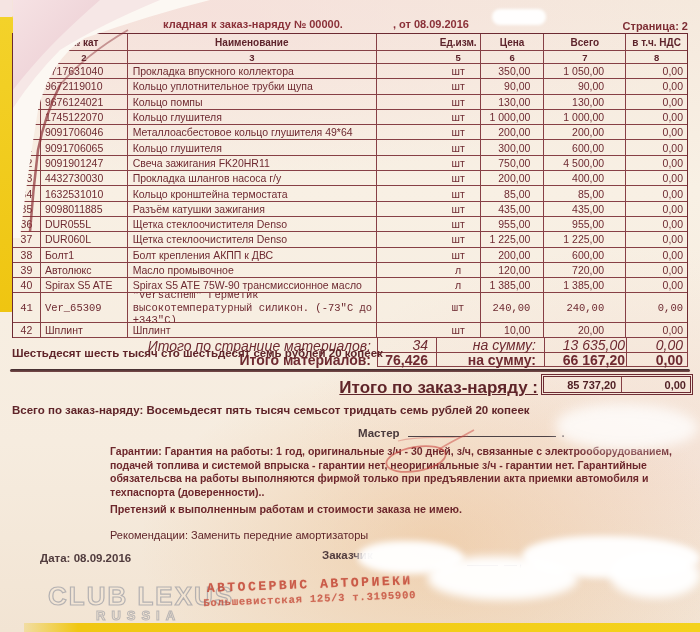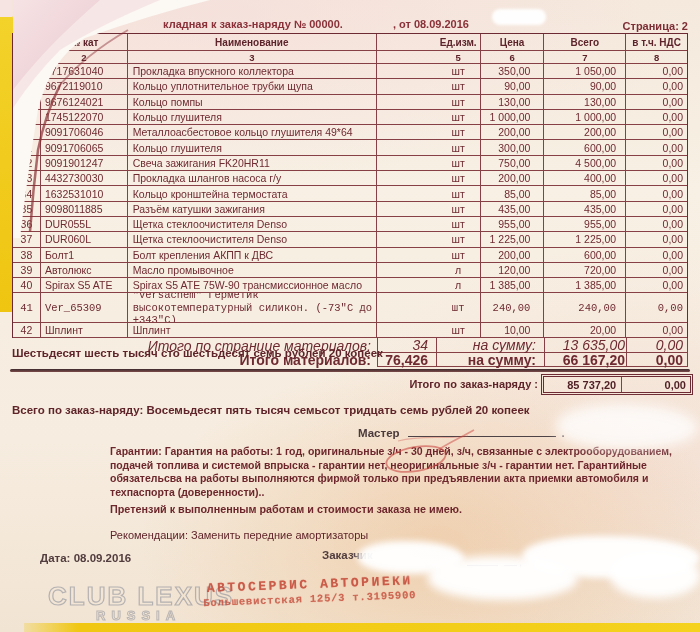--- a/index.html
+++ b/index.html
@@ -26,37 +26,37 @@
   .hr2{height:12px;font-weight:bold;font-size:9.5px;color:#5d232b;}
   .r{height:14.3px;font-size:10.5px;}
   .r.tall{height:28.6px;font-family:Liberation Mono, monospace;}
   .hr > span,.r > span{display:flex;align-items:center;border-right:1px solid var(--bd);box-sizing:border-box;overflow:hidden;white-space:nowrap;}
   .c1{width:28px;justify-content:center;}
   .c2{width:87px;padding-left:4px;}
   .c3{width:250px;padding-left:5px;}
   .c4{width:60px;justify-content:flex-end;padding-right:5px;margin-top:40px;}
   .c5{width:44px;justify-content:center;}
   .c6{width:64px;justify-content:flex-end;padding-right:13px;}
-  .c7{width:82px;justify-content:flex-end;padding-right:9px;}
+  .c7{width:82px;justify-content:flex-end;padding-right:21px;}
   .c8{width:61px;justify-content:flex-end;padding-right:4px;border-right:none !important;text-align:right;}
   .hr > span{justify-content:center;padding:0;}
   .tall .c3{white-space:normal;line-height:12.5px;}
   .sumrow{height:14.5px;font-size:14px;}
   .sumrow.it{font-style:italic;}
   .sumrow.bd{font-weight:bold;}
   .sumrow > span{display:flex;align-items:center;box-sizing:border-box;}
   .sl{width:365px;justify-content:flex-end;padding-right:6px;}
   .sq{width:60px;border:solid var(--bd);border-width:0 1px 1px 1.2px;justify-content:flex-end;padding-right:8px;}
   .ss{width:108px;border:solid var(--bd);border-width:0 1px 1px 0;justify-content:flex-end;padding-right:8px;}
   .sm{width:82px;border:solid var(--bd);border-width:0 1px 1px 0;justify-content:flex-end;padding-right:1px;}
   .sv{width:61px;border:solid var(--bd);border-width:0 1.2px 1px 0;justify-content:flex-end;padding-right:4px;}
   
   .words{position:absolute;left:12px;top:347px;font-size:11.5px;font-weight:bold;color:#5f2429;}
   .rule{position:absolute;left:10px;top:369px;width:680px;height:3px;background:linear-gradient(#3e2b2e,#7a4a48);border-radius:2px;}
-  .olabel{position:absolute;left:280px;top:378px;width:258px;text-align:right;font-size:11px;font-weight:bold;color:#5f2429;}
+  .olabel{position:absolute;left:280px;top:378px;width:258px;text-align:right;font-size:17px;font-weight:bold;color:#5f2429;text-decoration:underline;}
   .obox{position:absolute;left:541px;top:374px;width:152px;height:21px;border:3px double #6d2a32;display:flex;box-sizing:border-box;gap:8px;}
   .obox span{display:flex;align-items:center;justify-content:flex-end;box-sizing:border-box;font-size:11px;font-weight:bold;color:#4f1f24;}
   .ob1{width:81px;border-right:1px solid rgba(122,44,52,.9);padding-right:5px;}
   .ob2{width:62px;padding-right:4px;}
   .twords{position:absolute;left:12px;top:404px;font-size:11.5px;font-weight:bold;color:#5f2429;}
   .master{position:absolute;left:358px;top:425px;font-size:11.5px;font-weight:bold;color:#4a3a3c;}
   .mline{display:inline-block;width:148px;border-bottom:1.4px solid #4d4246;margin:0 6px 0 8px;height:11px;}
   .para{position:absolute;left:110px;top:445px;width:568px;font-size:10.5px;font-weight:bold;line-height:13.6px;color:#6d272c;}
   .claims{position:absolute;left:110px;top:503px;font-size:10.8px;font-weight:bold;color:#6d272c;}
   .recs{position:absolute;left:110px;top:529px;font-size:11px;font-weight:normal;color:#5f2429;}

